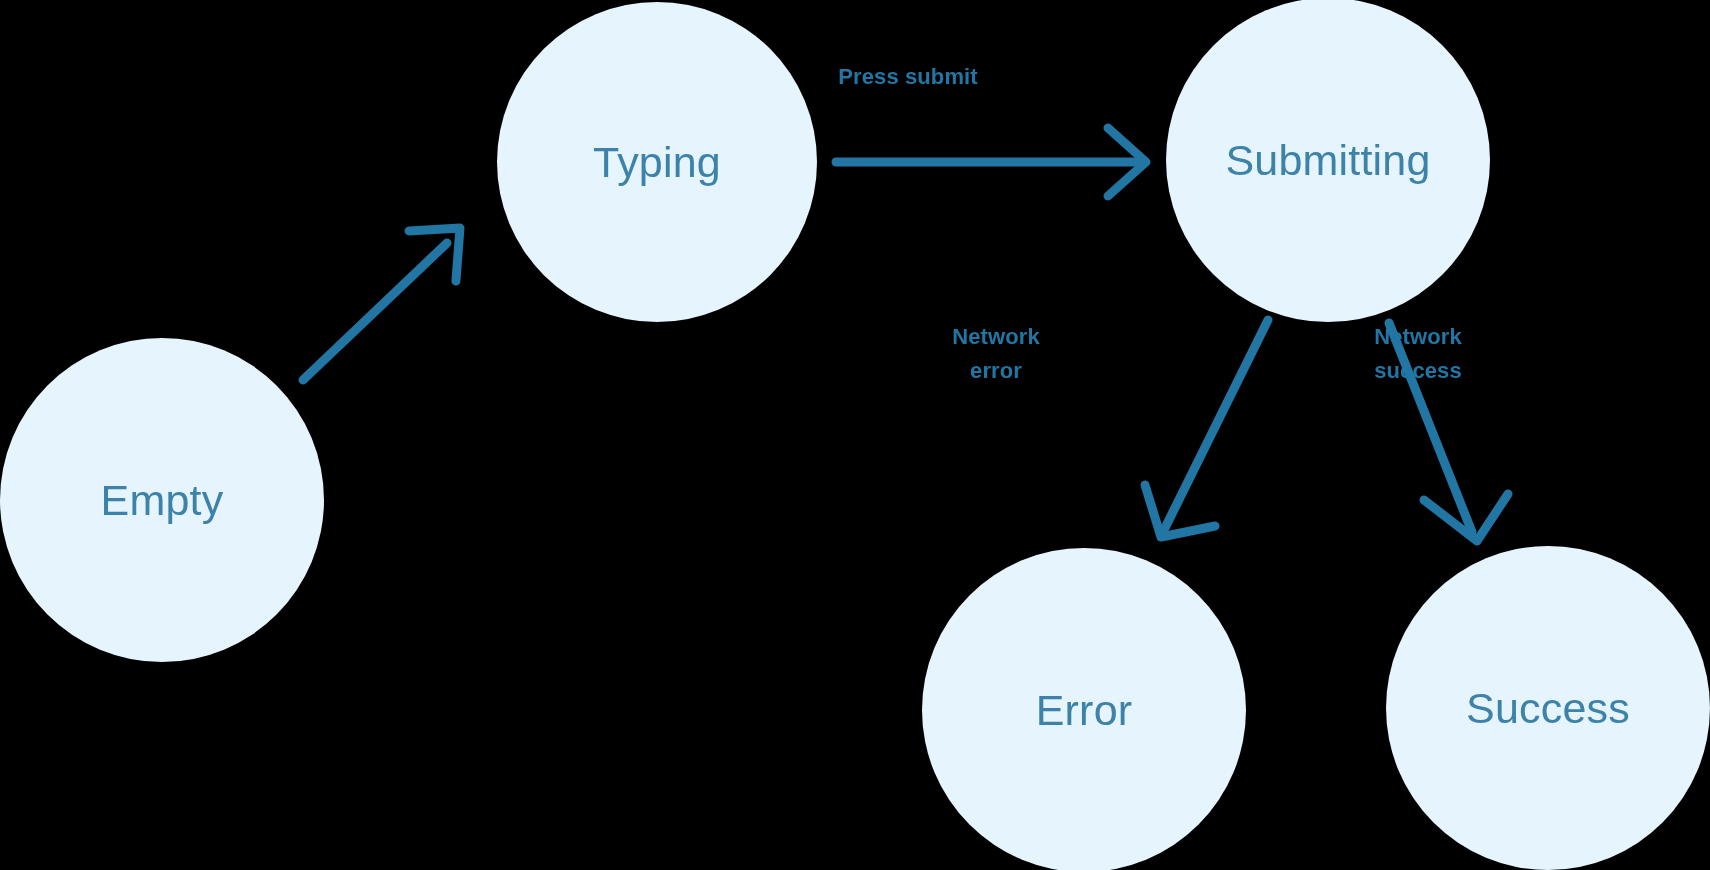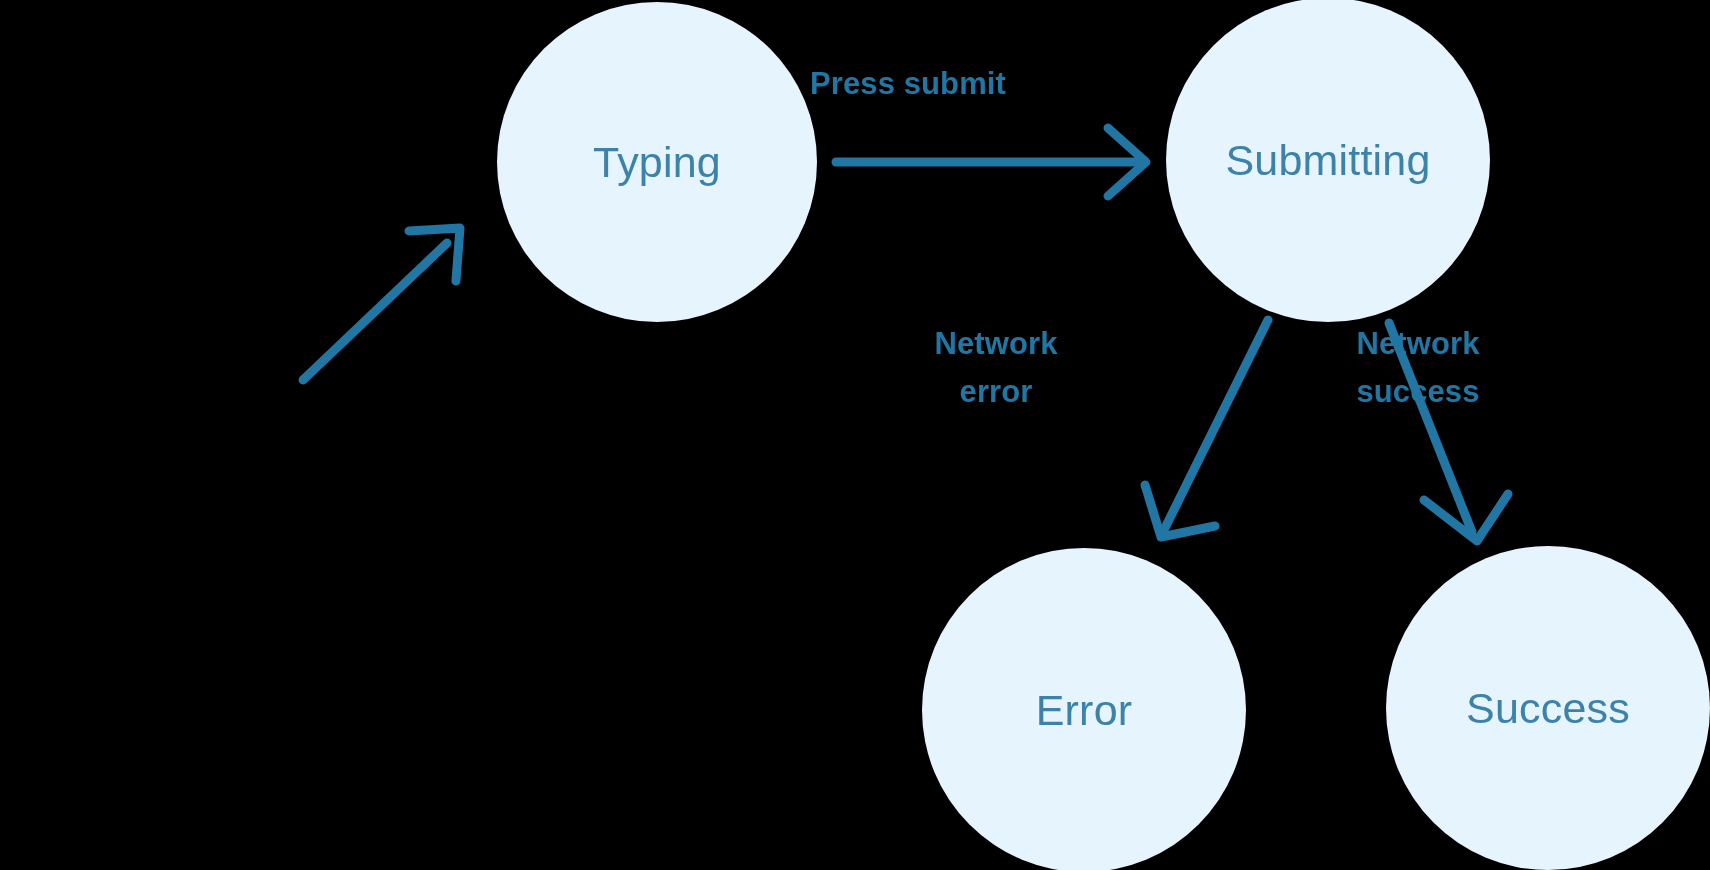--- a/index.html
+++ b/index.html
@@ -39,21 +39,21 @@
     font-size: 43px;
     font-weight: 400;
     letter-spacing: 0.2px;
     line-height: 1;
     white-space: nowrap;
     text-align: center;
   }
   .edge-label {
     position: absolute;
     color: #2176a4;
-    font-size: 31px;
+    font-size: 22px;
     font-weight: 700;
     line-height: 1.55;
     white-space: pre-line;
     text-align: center;
     letter-spacing: 0.1px;
   }
 </style>
 </head>
 <body>
 
@@ -71,20 +71,23 @@
     <g>
       <line x1="1268" y1="320" x2="1165" y2="528" stroke="#2176a4" stroke-width="9" stroke-linecap="round"></line>
       <polyline points="1145,485 1161,537 1215,526" fill="none" stroke="#2176a4" stroke-width="9" stroke-linecap="round" stroke-linejoin="round"></polyline>
     </g>
     <g>
       <line x1="1389" y1="323" x2="1472" y2="532" stroke="#2176a4" stroke-width="9" stroke-linecap="round"></line>
       <polyline points="1424,500 1477,541 1508,494" fill="none" stroke="#2176a4" stroke-width="9" stroke-linecap="round" stroke-linejoin="round"></polyline>
     </g>
   </svg>
 
+  <div class="state-node" style="left:0px; top:338px; width:324px; height:324px;">
+    <span class="state-node-label">Empty</span>
+  </div>
 
   <div class="state-node" style="left:497px; top:2px; width:320px; height:320px;">
     <span class="state-node-label">Typing</span>
   </div>
 
   <div class="state-node" style="left:1166px; top:-2px; width:324px; height:324px;">
     <span class="state-node-label">Submitting</span>
   </div>
 
   <div class="state-node" style="left:922px; top:548px; width:324px; height:324px;">

